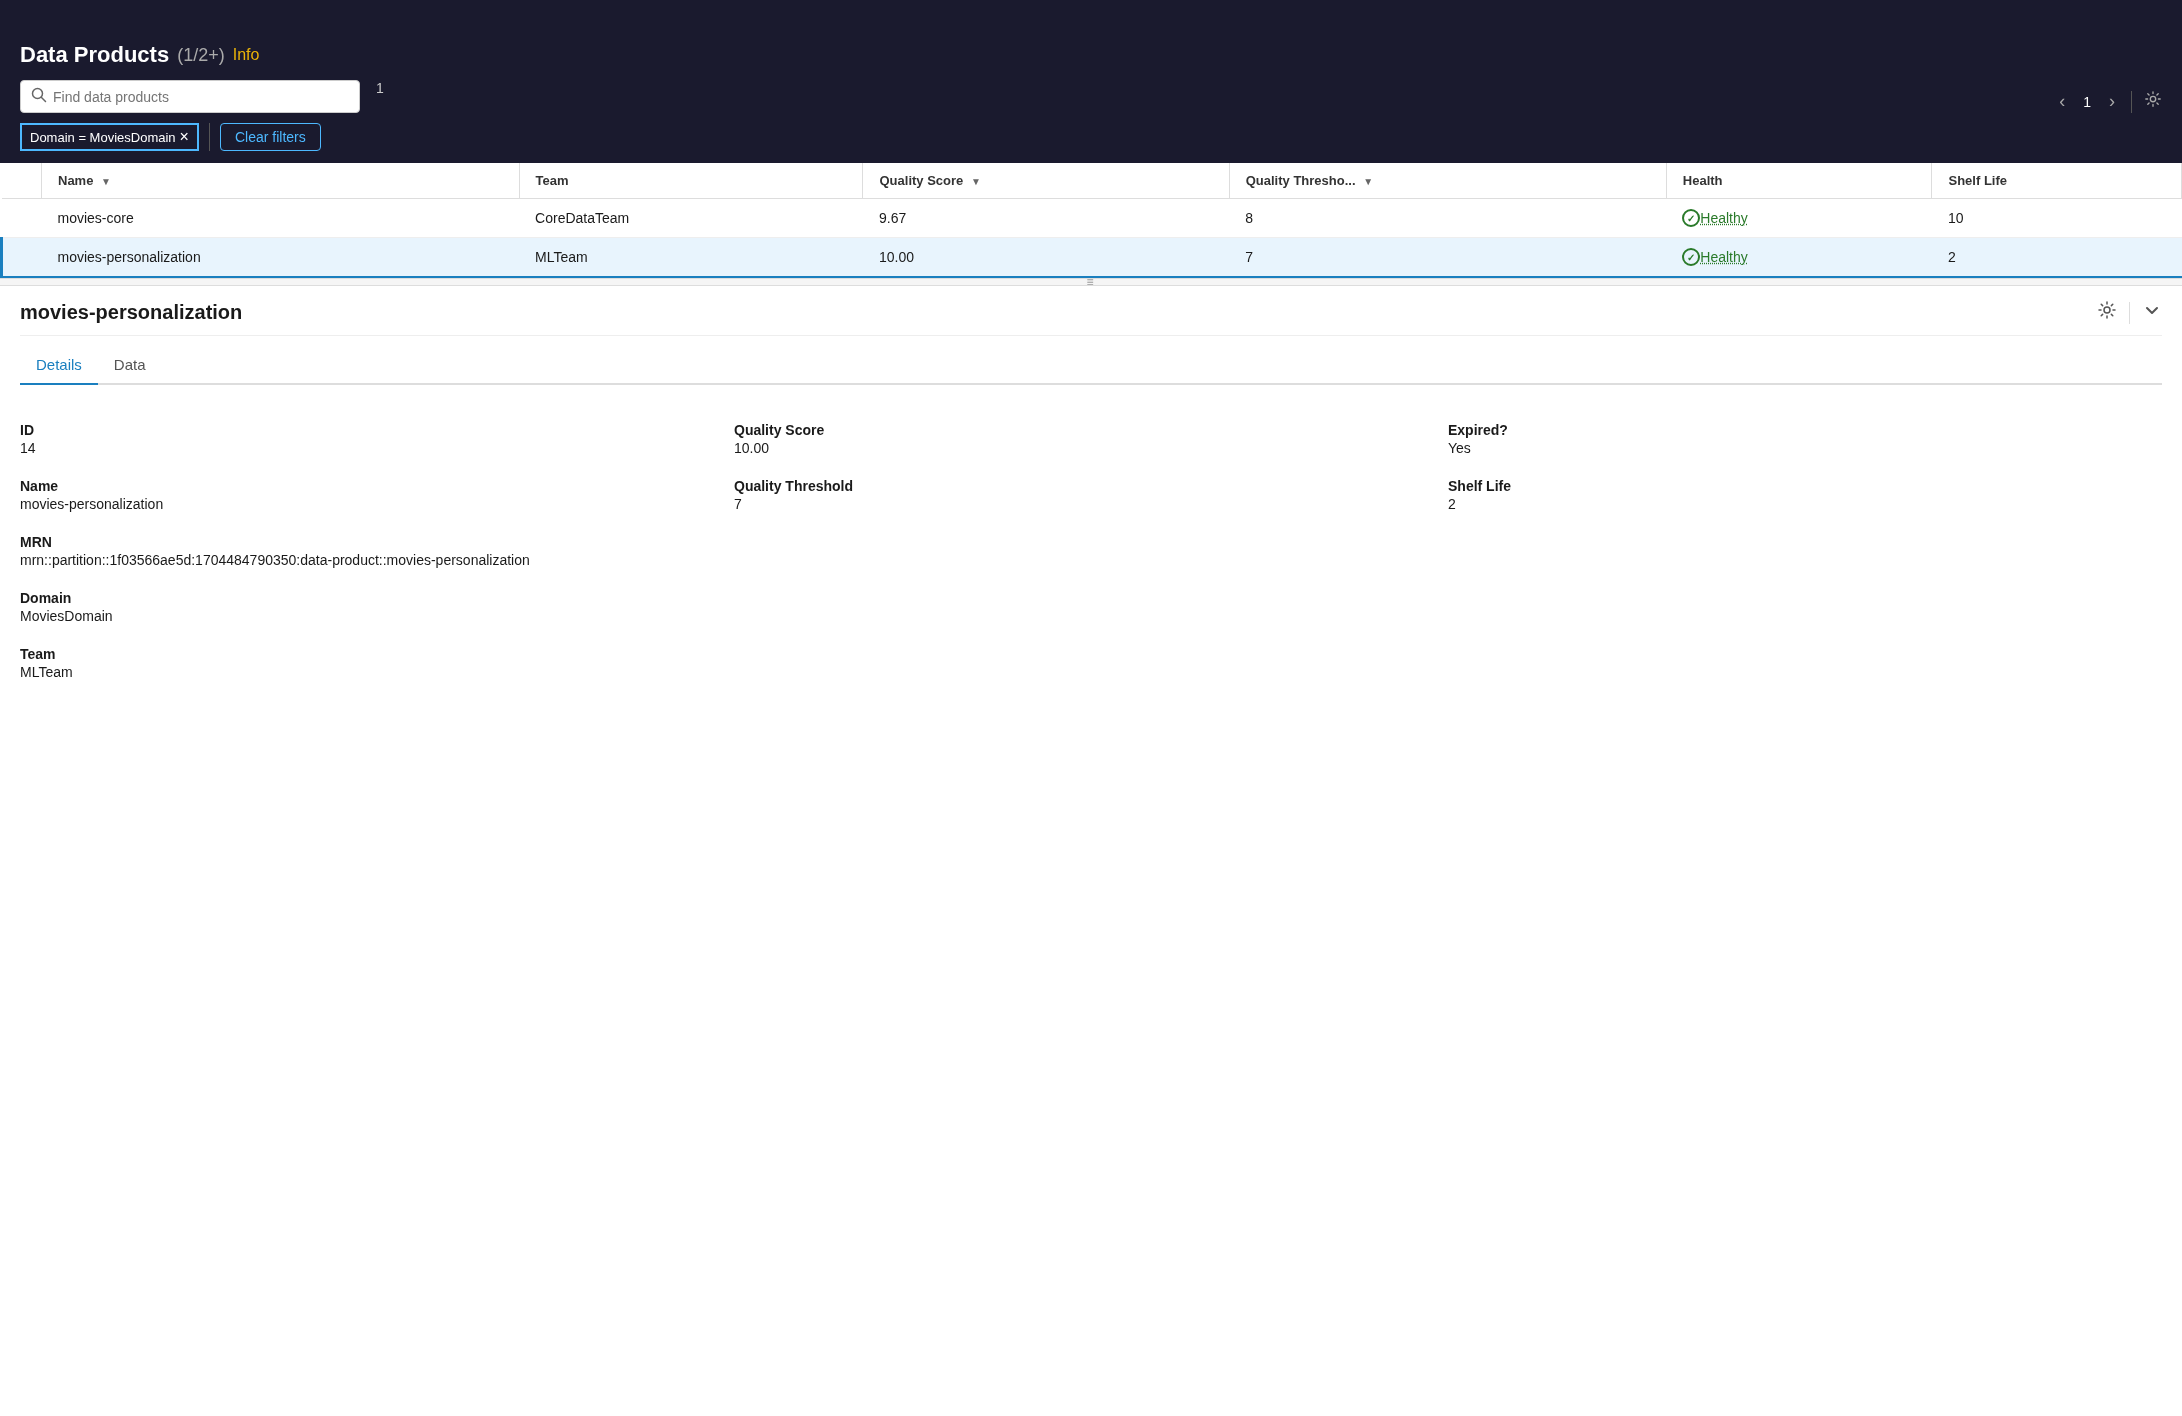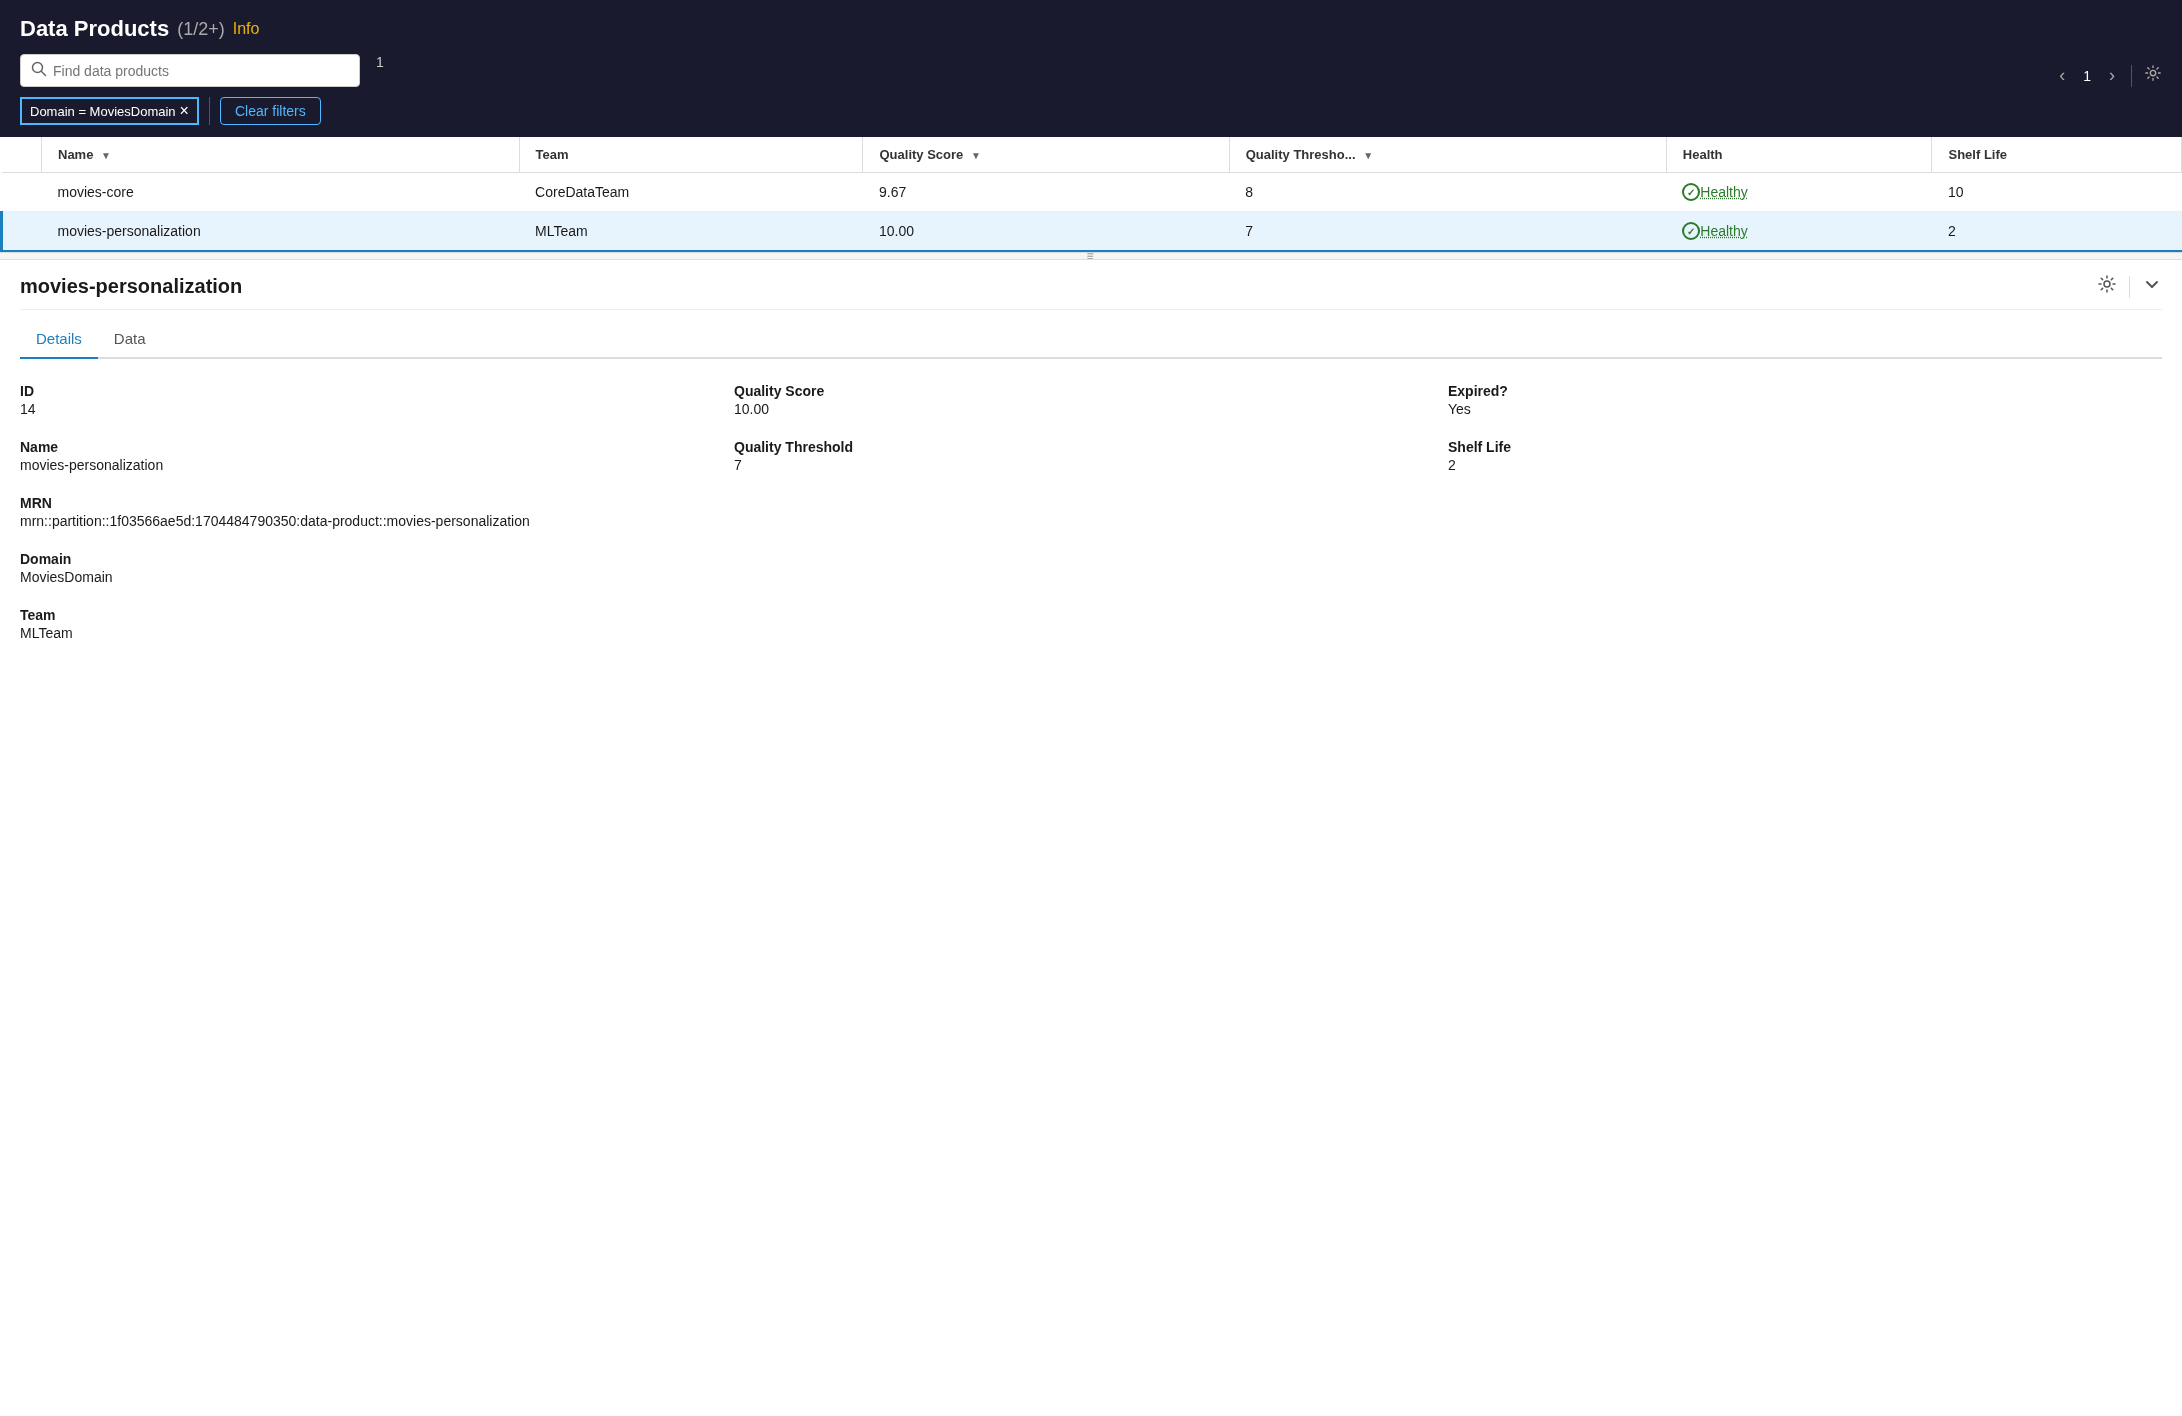--- a/index.html
+++ b/index.html
@@ -9,20 +9,21 @@
     .top-panel {
       background: #1a1a2e;
       color: #fff;
       padding: 16px 20px 12px 20px;
     }
     .top-panel-header {
       display: flex;
       align-items: center;
       gap: 8px;
       margin-bottom: 12px;
+      margin-top: 26px;
     }
     .top-panel-title {
       font-size: 22px;
       font-weight: 700;
       color: #fff;
     }
     .top-panel-count {
       font-size: 18px;
       font-weight: 400;
       color: #aaa;
@@ -241,21 +242,21 @@
     }
     .tab.active {
       color: #1a7fbf;
       border-bottom: 2px solid #1a7fbf;
       font-weight: 500;
     }
     .detail-content {
       display: grid;
       grid-template-columns: 1fr 1fr 1fr;
       gap: 0;
-      margin-top: 24px;
+      margin-top: 37px;
     }
     .detail-section {
       padding-right: 20px;
     }
     .detail-field {
       margin-bottom: 22px;
     }
     .detail-field-label {
       font-weight: 700;
       font-size: 14px;

